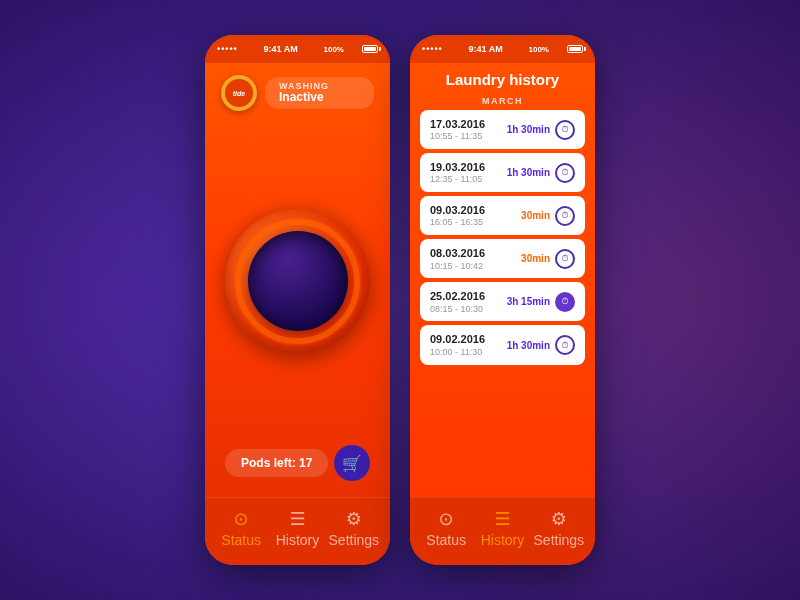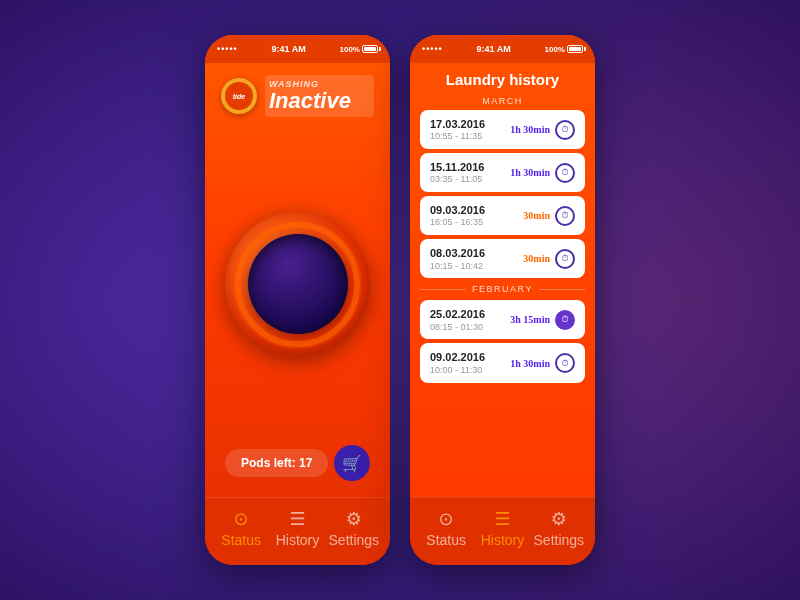--- a/index.html
+++ b/index.html
@@ -47,21 +47,21 @@
       padding: 0 12px;
       font-size: 9px;
       color: white;
       font-weight: 600;
       flex-shrink: 0;
     }
     .status-bar .dots { letter-spacing: 1px; }
     .status-bar .battery {
       display: flex;
       align-items: center;
-      gap: 2px;
+      gap: 18px;
       font-size: 8px;
       text-align: right;
     }
     .battery-icon {
       width: 16px;
       height: 8px;
       border: 1.5px solid white;
       border-radius: 2px;
       position: relative;
       display: inline-block;
@@ -131,34 +131,33 @@
       content: 'tide';
       color: white;
       font-size: 7px;
       font-weight: 900;
       font-style: italic;
       text-transform: lowercase;
     }
 
     .status-text-container {
       background: rgba(255,255,255,0.15);
-      border-radius: 4px;
-      padding: 4px 4px;
+      border-radius: 14px;
+      padding: 4px 14px;
       flex: 1;
-      font-style: italic;
     }
     .washing-label {
       font-size: 9px;
       color: rgba(255,255,255,0.8);
       font-weight: 600;
       letter-spacing: 1px;
       text-transform: uppercase;
     }
     .inactive-label {
-      font-size: 22px;
+      font-size: 12px;
       color: white;
       font-weight: 700;
       line-height: 1.1;
     }
 
     
     .drum-container {
       flex: 1;
       display: flex;
       align-items: center;
@@ -276,21 +275,21 @@
       gap: 6px;
     }
     .divider-line {
       flex: 1;
       height: 1px;
       background: rgba(255,255,255,0.3);
     }
     .month-label {
       color: rgba(255,255,255,0.8);
       font-size: 9px;
-      font-weight: 400;
+      font-weight: 700;
       letter-spacing: 1.5px;
       text-transform: uppercase;
     }
 
     .history-list {
       flex: 1;
       width: 100%;
       overflow: hidden;
       padding: 0 10px;
       display: flex;
@@ -315,21 +314,20 @@
     }
     .history-time {
       font-size: 9px;
       color: #999;
       line-height: 1.2;
     }
     .history-item-right {
       display: flex;
       align-items: center;
       gap: 5px;
-      font-family: Liberation Serif, serif;
     }
     .history-duration {
       font-size: 10px;
       font-weight: 600;
       color: #5522ee;
     }
     .history-duration.short { color: #ff6600; }
     .clock-icon {
       width: 20px;
       height: 20px;
@@ -437,22 +435,22 @@
           <div class="history-time">10:55 - 11:35</div>
         </div>
         <div class="history-item-right">
           <span class="history-duration">1h 30min</span>
           <div class="clock-icon">⏱</div>
         </div>
       </div>
 
       <div class="history-item">
         <div class="history-item-left">
-          <div class="history-date">15.11.2016</div>
-          <div class="history-time">03:35 - 11:05</div>
+          <div class="history-date">19.03.2016</div>
+          <div class="history-time">12:35 - 11:05</div>
         </div>
         <div class="history-item-right">
           <span class="history-duration">1h 30min</span>
           <div class="clock-icon">⏱</div>
         </div>
       </div>
 
       <div class="history-item">
         <div class="history-item-left">
           <div class="history-date">09.03.2016</div>
@@ -468,30 +466,25 @@
         <div class="history-item-left">
           <div class="history-date">08.03.2016</div>
           <div class="history-time">10:15 - 10:42</div>
         </div>
         <div class="history-item-right">
           <span class="history-duration short">30min</span>
           <div class="clock-icon">⏱</div>
         </div>
       </div>
 
-      <div class="month-divider" style="padding: 2px 0;">
-        <div class="divider-line"></div>
-        <span class="month-label">FEBRUARY</span>
-        <div class="divider-line"></div>
-      </div>
 
       <div class="history-item">
         <div class="history-item-left">
           <div class="history-date">25.02.2016</div>
-          <div class="history-time">08:15 - 01:30</div>
+          <div class="history-time">08:15 - 10:30</div>
         </div>
         <div class="history-item-right">
           <span class="history-duration">3h 15min</span>
           <div class="clock-icon-pod">⏱</div>
         </div>
       </div>
 
       <div class="history-item">
         <div class="history-item-left">
           <div class="history-date">09.02.2016</div>

